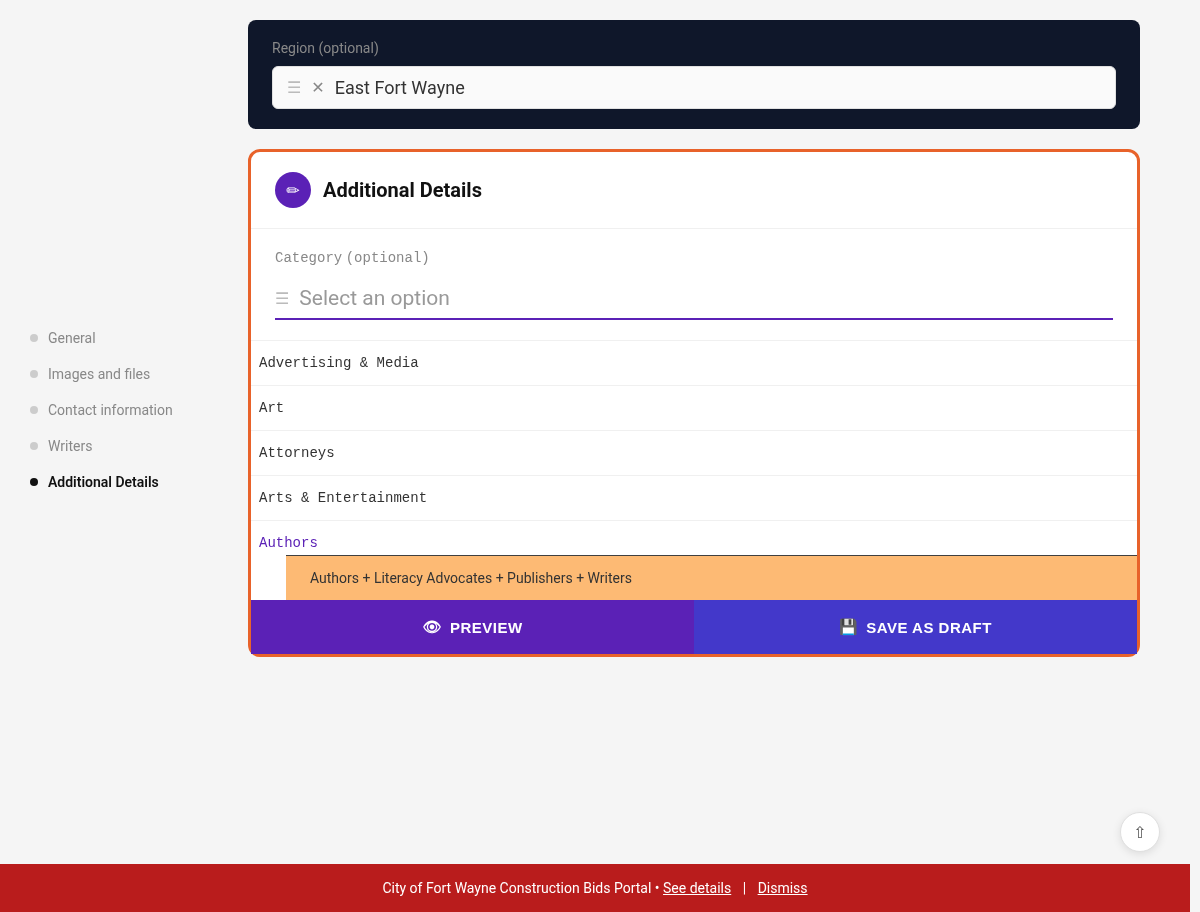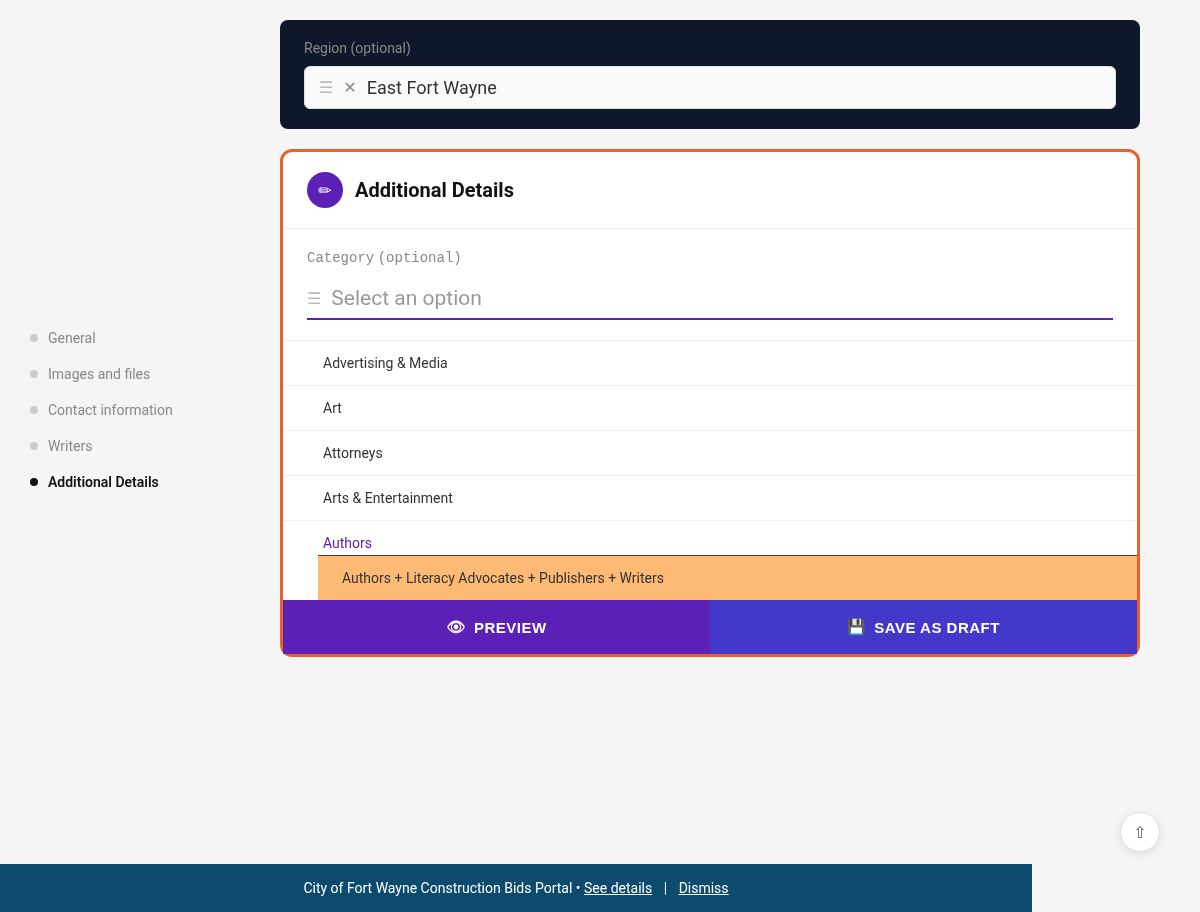--- a/index.html
+++ b/index.html
@@ -20,21 +20,21 @@
 
     
     .main-content {
       display: flex;
       flex: 1;
       padding: 20px 0 0 0;
     }
 
     
     .sidebar {
-      width: 280px;
+      width: 248px;
       padding: 20px 30px;
       flex-shrink: 0;
     }
 
     .sidebar-nav {
       list-style: none;
       margin-top: 280px;
     }
 
     .sidebar-nav li {
@@ -185,25 +185,26 @@
       flex: 1;
     }
 
     
     .dropdown-list {
       border-top: 1px solid #f0f0f0;
       background: white;
     }
 
     .dropdown-item {
-      padding: 14px 40px;
+      padding: 14px 8px;
       font-size: 14px;
       color: #333;
       border-bottom: 1px solid #f0f0f0;
       cursor: pointer;
+      font-family: Liberation Mono, monospace;
     }
 
     
     .authors-combo {
       padding: 14px 24px;
       font-size: 14px;
       color: #333;
       background: white;
     }
 
@@ -269,28 +270,28 @@
       align-items: center;
       justify-content: center;
       cursor: pointer;
       box-shadow: 0 2px 8px rgba(0,0,0,0.1);
       font-size: 16px;
       color: #555;
     }
 
     
     .footer {
-      background: #0c4a6e;
+      background: #b91c1c;
       color: white;
       text-align: center;
       padding: 16px;
       font-size: 14px;
       position: fixed;
       bottom: 0;
-      width: 1032px;
+      width: 1190px;
     }
 
     .footer a {
       color: white;
       text-decoration: underline;
     }
 
     .footer .separator {
       margin: 0 8px;
     }

